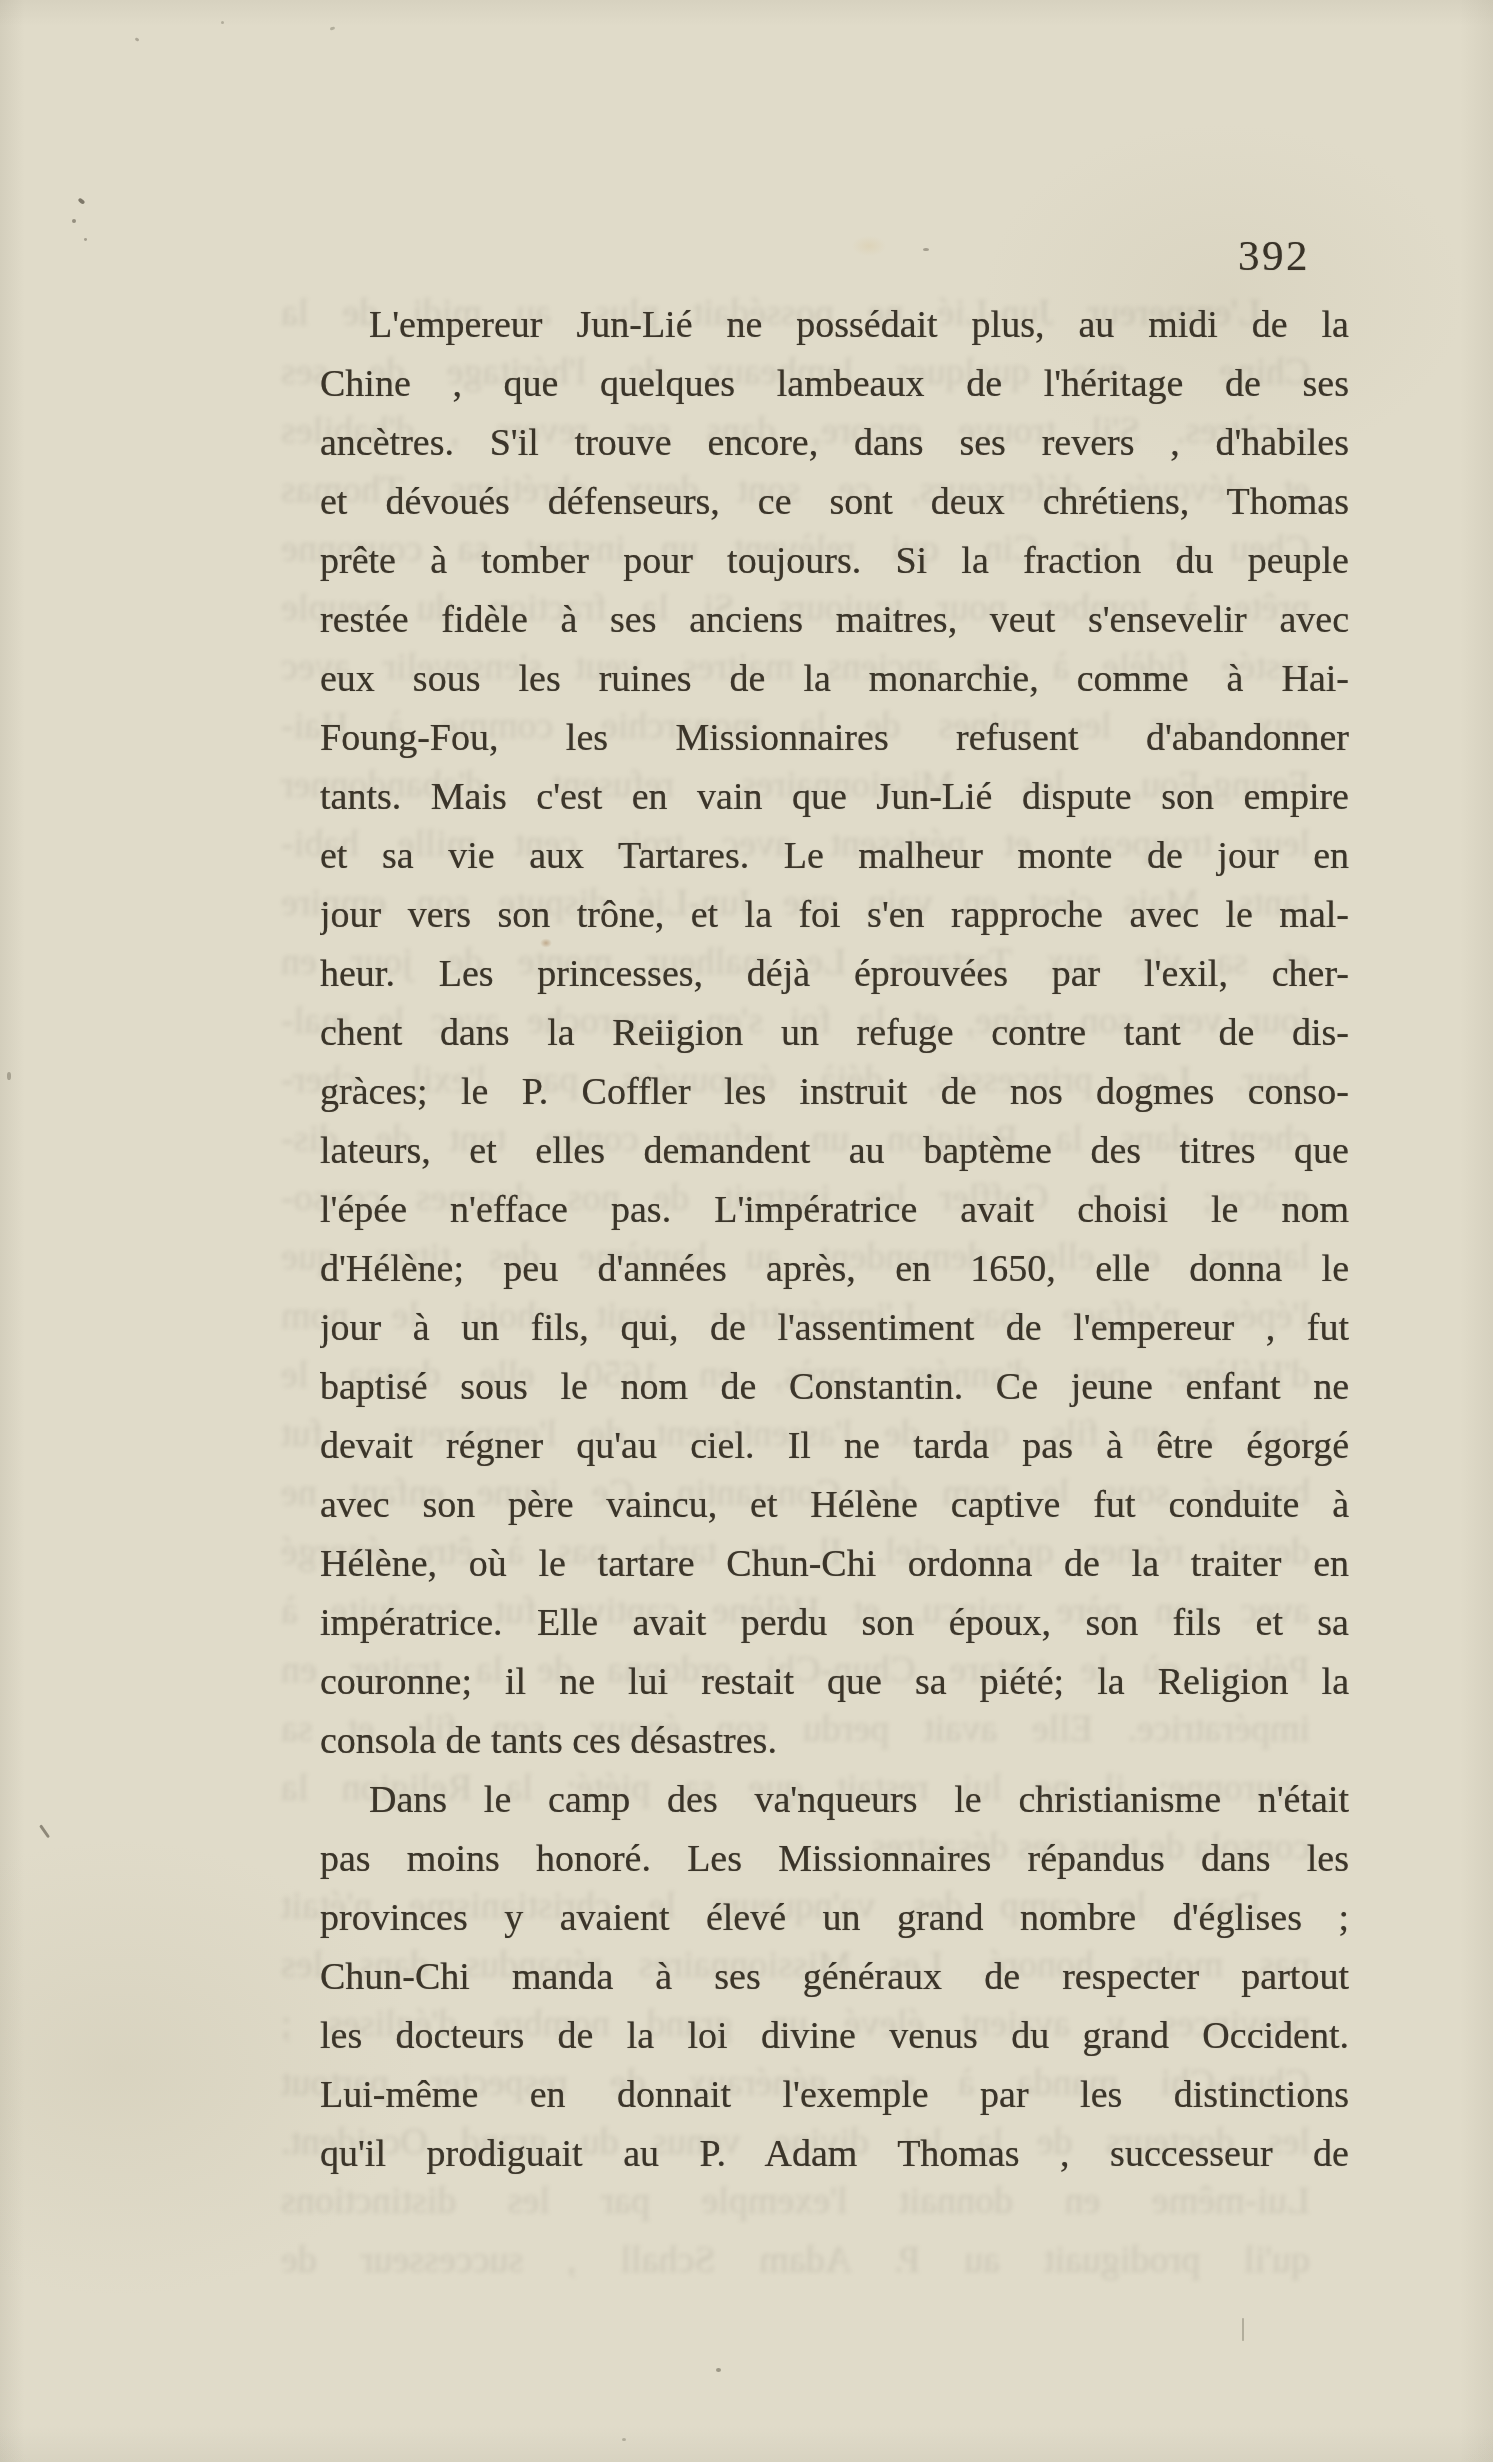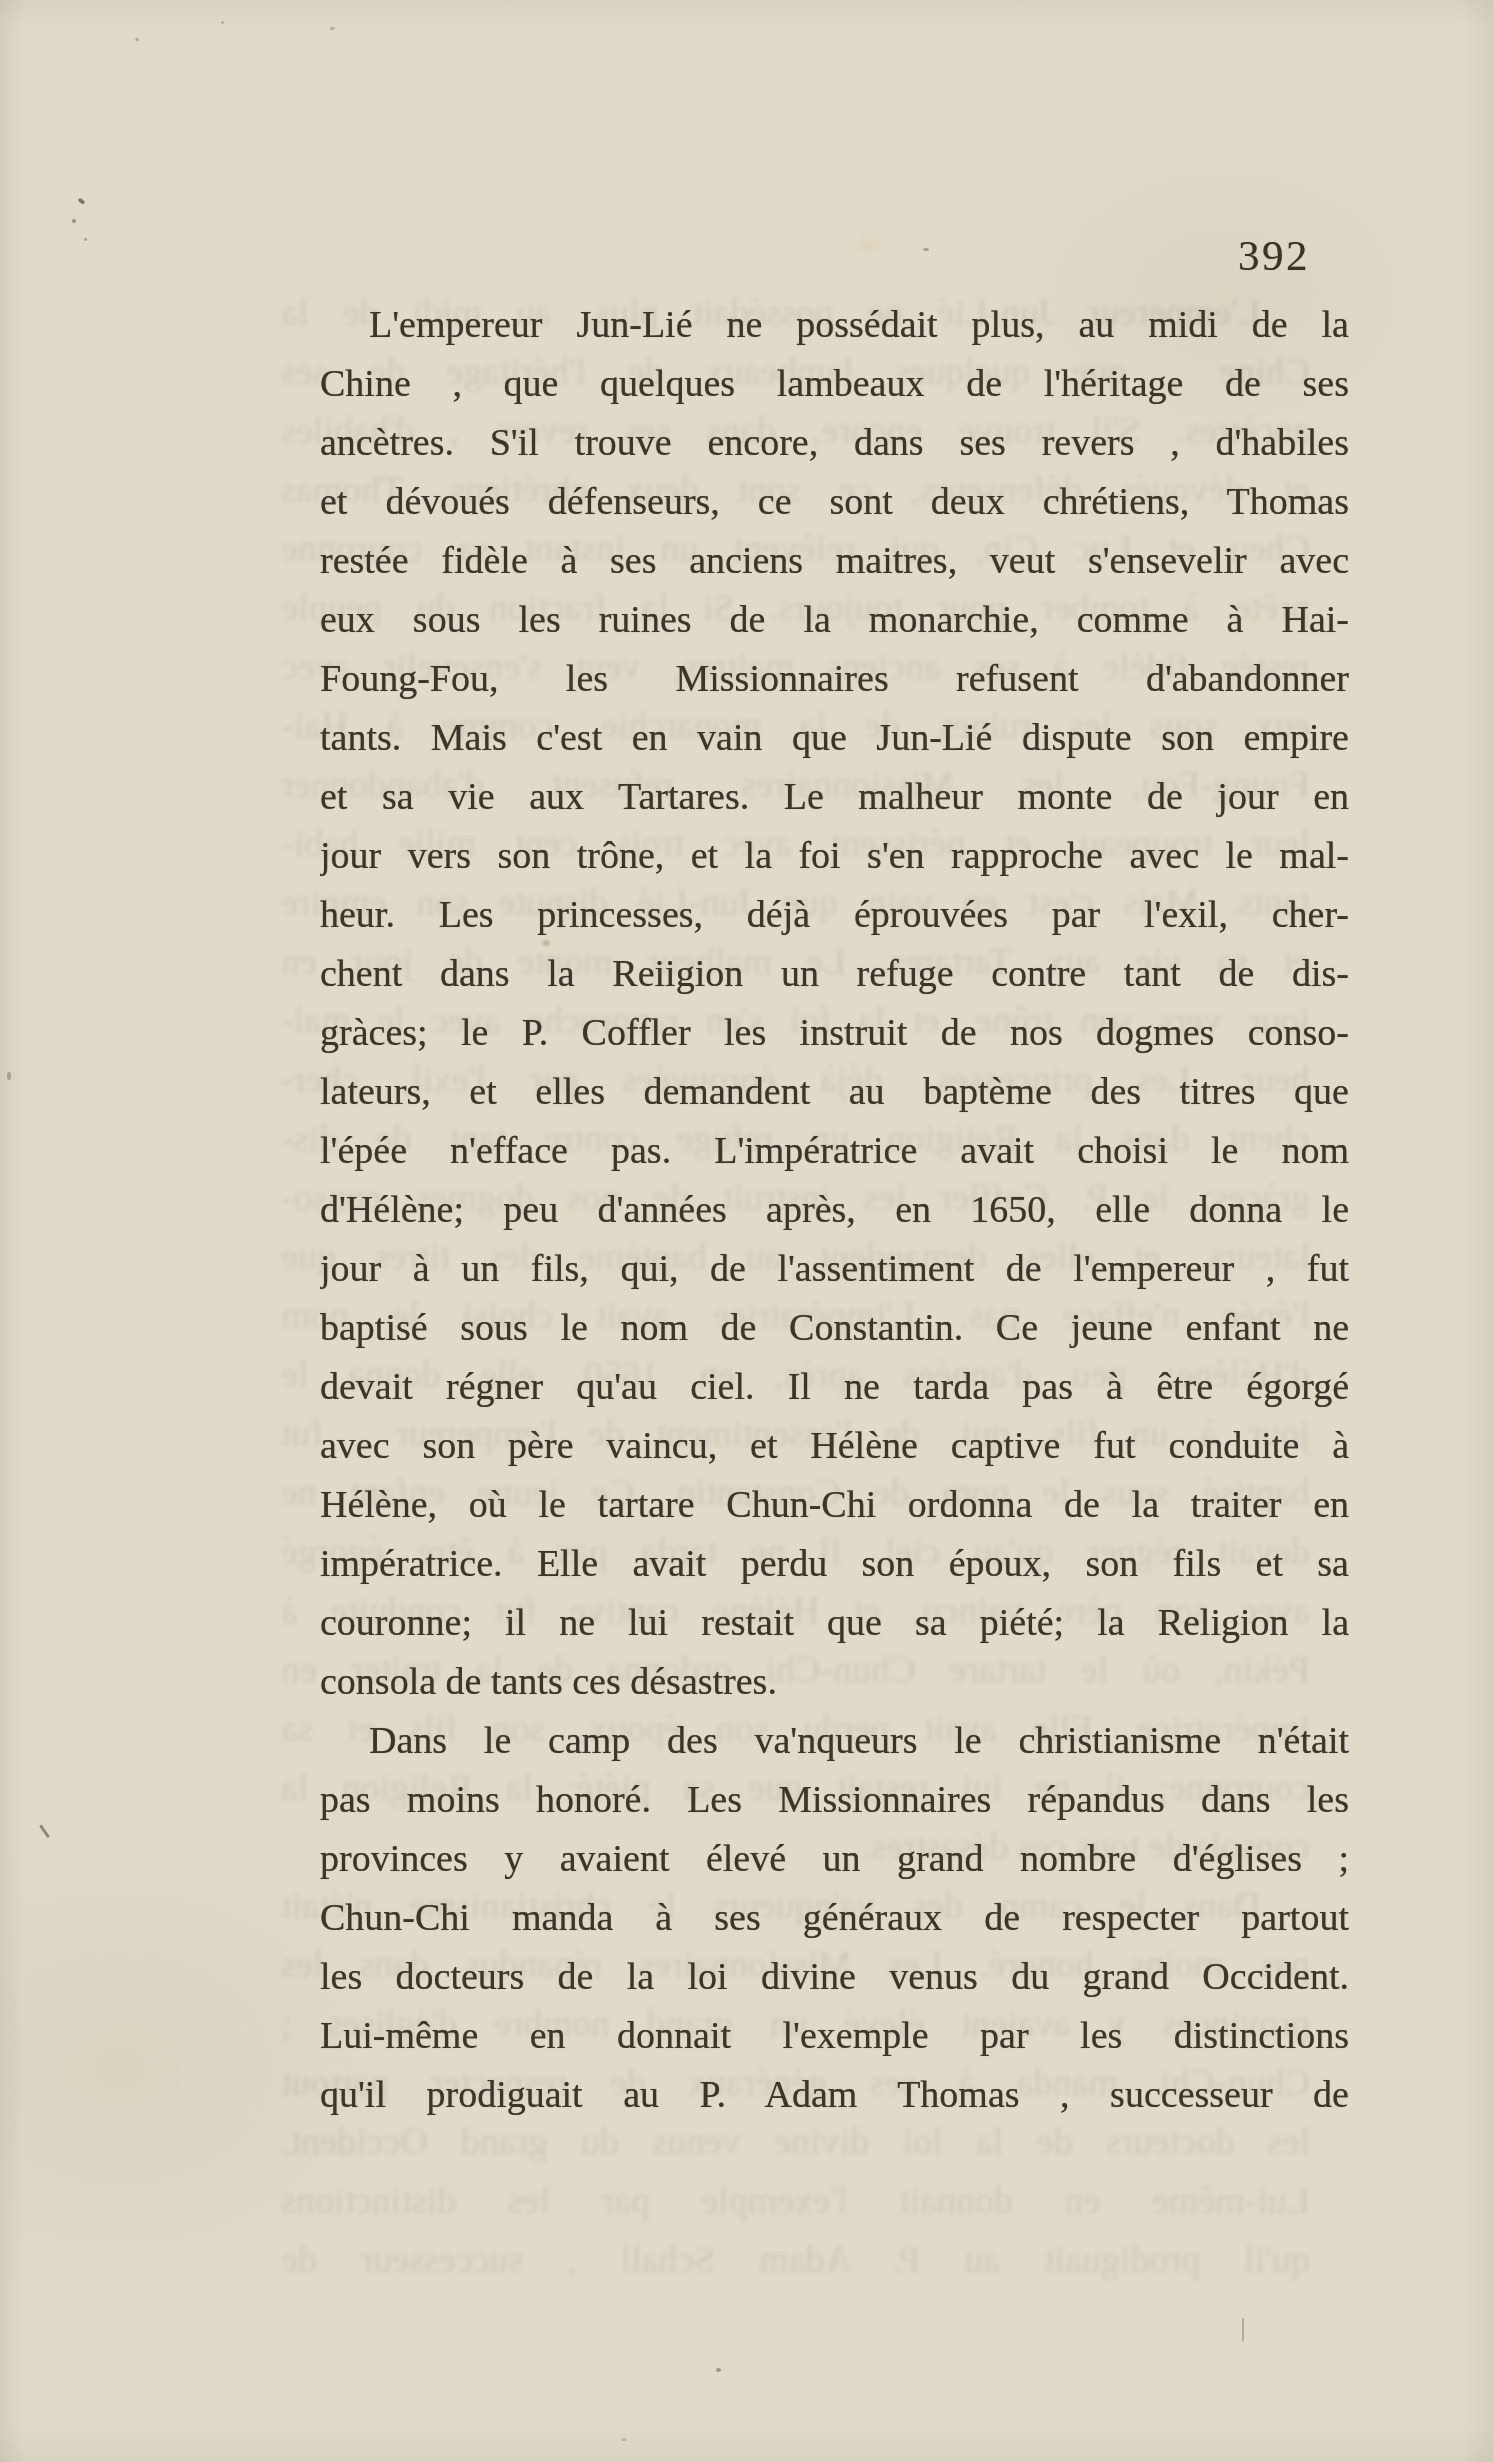--- a/index.html
+++ b/index.html
@@ -102,20 +102,21 @@
       <div class="line j">qu'il prodiguait au P. Adam Schall , successeur de</div>
     </div>
 
   <div class="folio">392</div>
 
   <div class="textblock" id="textblock">
       <div class="line j ind">L'empereur Jun-Lié ne possédait plus, au midi de la</div>
       <div class="line j">Chine , que quelques lambeaux de l'héritage de ses</div>
       <div class="line j">ancètres. S'il trouve encore, dans ses revers , d'habiles</div>
       <div class="line j">et dévoués défenseurs, ce sont deux chrétiens, Thomas</div>
+      <div class="line j">prête à tomber pour toujours. Si la fraction du peuple</div>
       <div class="line j">restée fidèle à ses anciens maitres, veut s'ensevelir avec</div>
       <div class="line j">eux sous les ruines de la monarchie, comme à Hai-</div>
       <div class="line j">Foung-Fou, les Missionnaires refusent d'abandonner</div>
       <div class="line j">tants. Mais c'est en vain que Jun-Lié dispute son empire</div>
       <div class="line j">et sa vie aux Tartares. Le malheur monte de jour en</div>
       <div class="line j">jour vers son trône, et la foi s'en rapproche avec le mal-</div>
       <div class="line j">heur. Les princesses, déjà éprouvées par l'exil, cher-</div>
       <div class="line j">chent dans la Reiigion un refuge contre tant de dis-</div>
       <div class="line j">gràces; le P. Coffler les instruit de nos dogmes conso-</div>
       <div class="line j">lateurs, et elles demandent au baptème des titres que</div>

